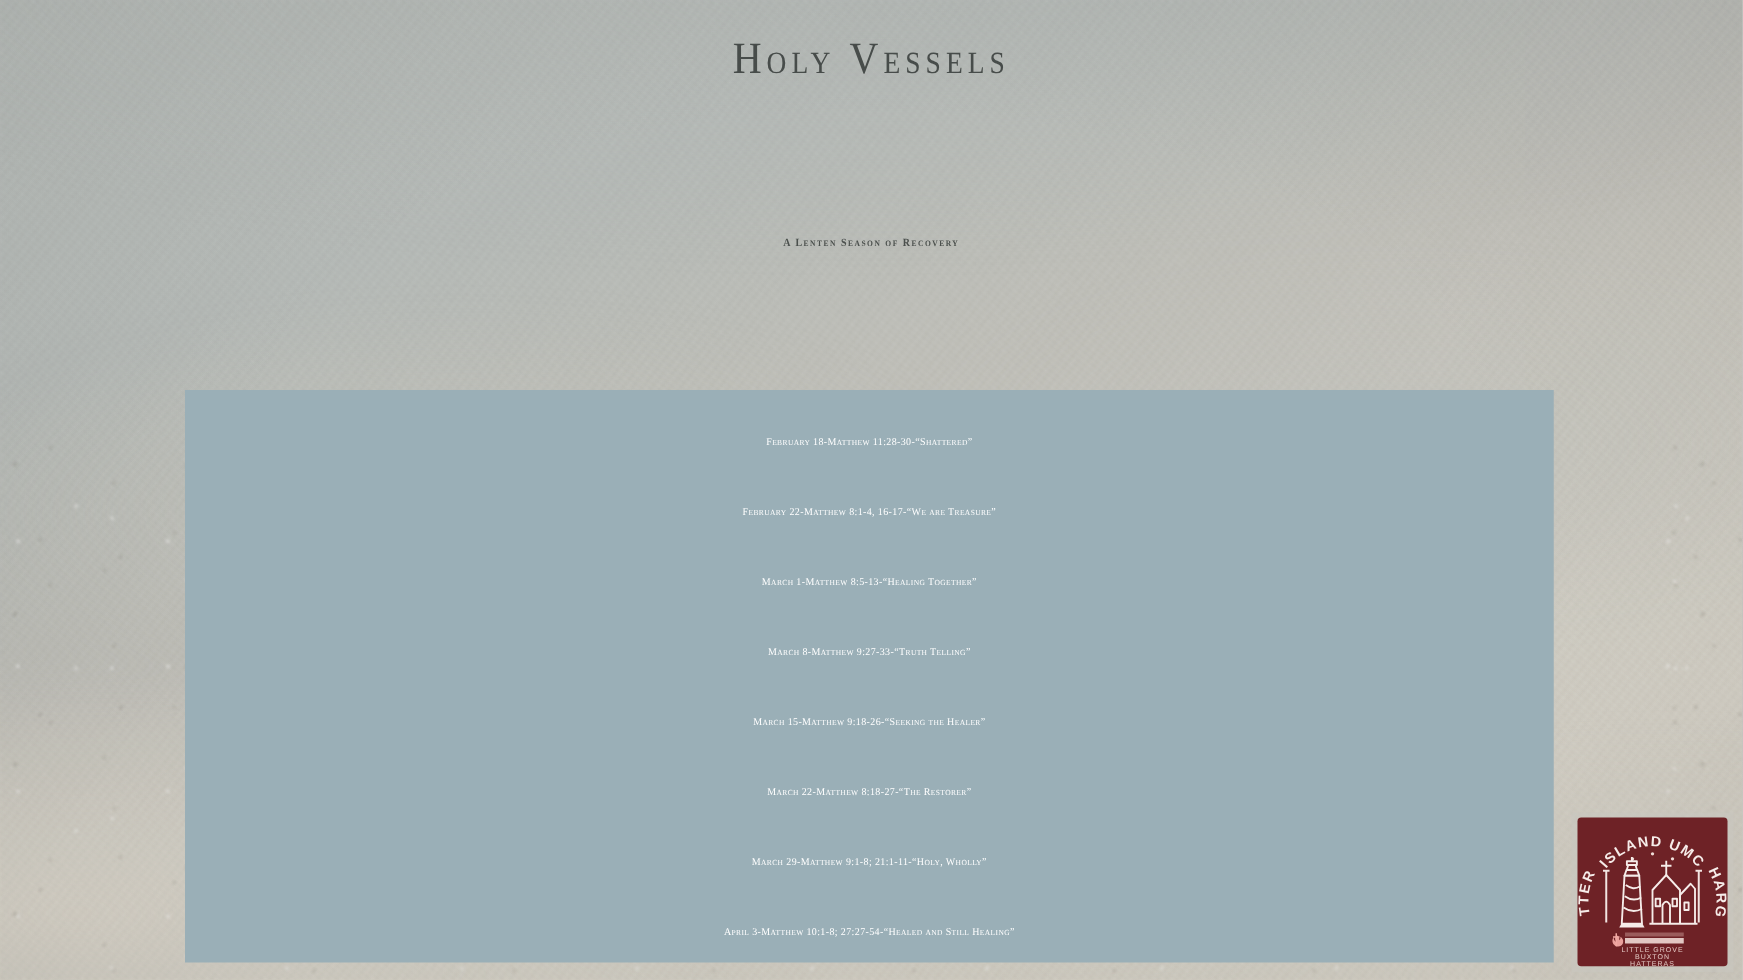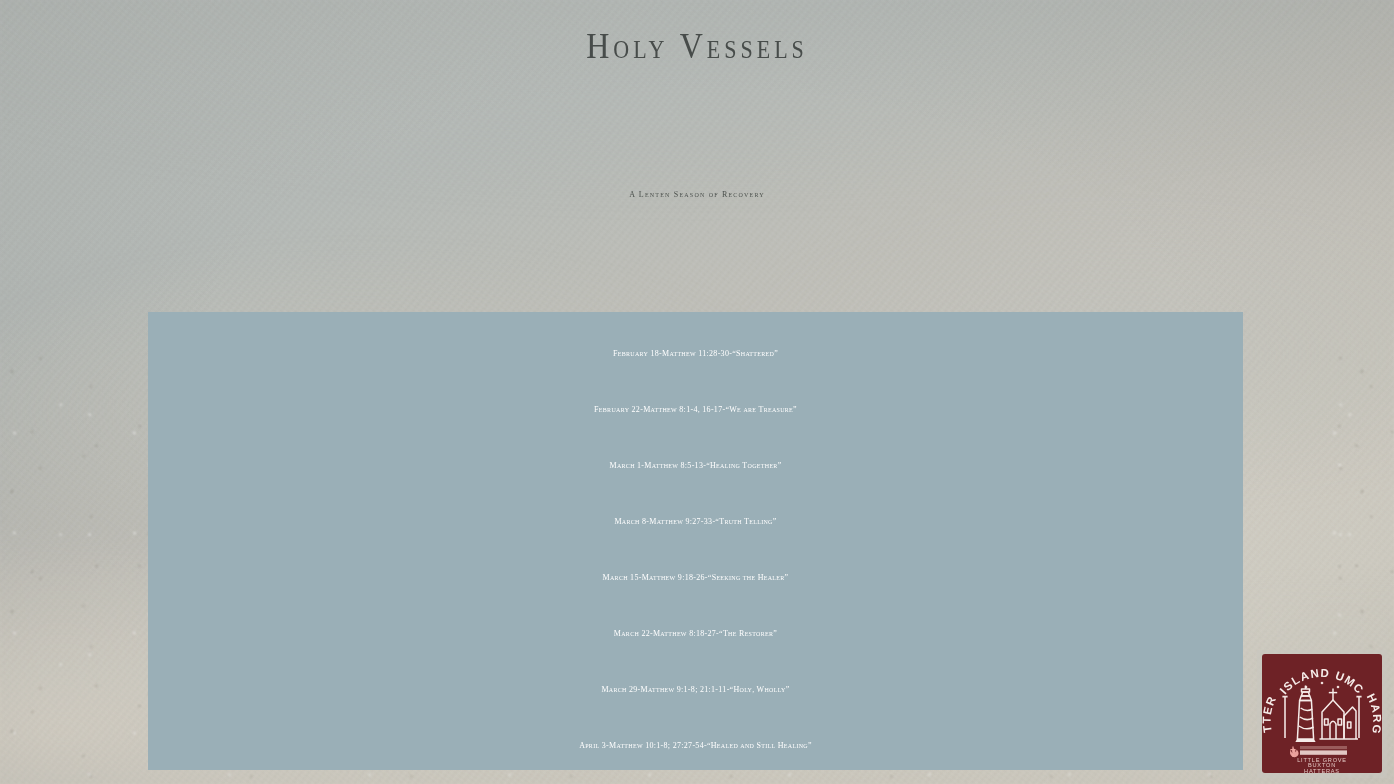--- a/index.html
+++ b/index.html
@@ -80,21 +80,21 @@
     color:#474c4a;
     transform:scaleY(1.12);
     transform-origin:top center;
     white-space:nowrap;
   }
   #subtitle {
     position:absolute; top:190px; left:0; width:100%;
     text-align:center;
     font-family:"Liberation Serif", serif;
     font-variant:small-caps;
-    font-weight:400;
+    font-weight:700;
     font-size:70px;
     line-height:1.0;
     letter-spacing:1.2px;
     color:#4b504d;
     transform:scaleY(1.10);
     transform-origin:top center;
     white-space:nowrap;
   }
 
   

